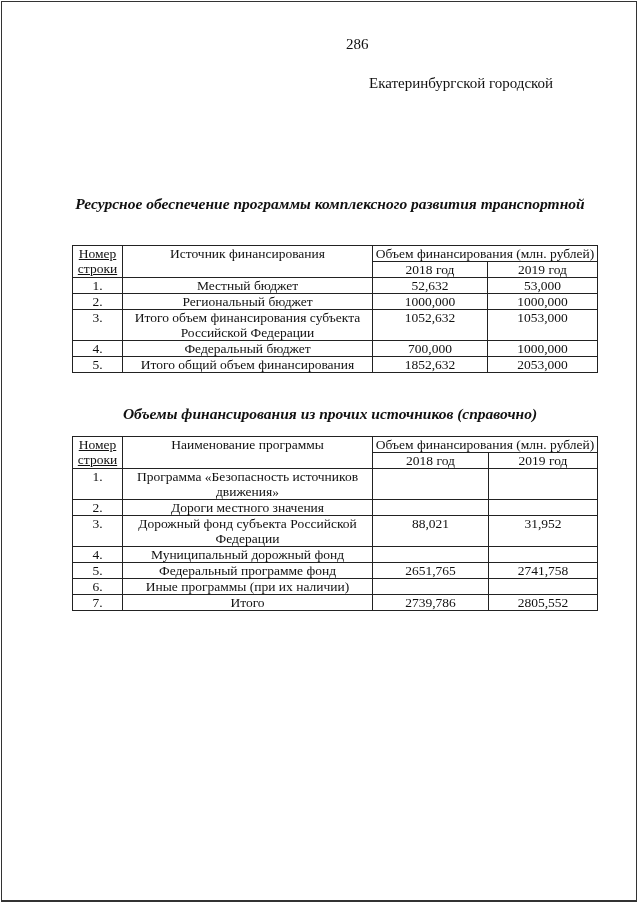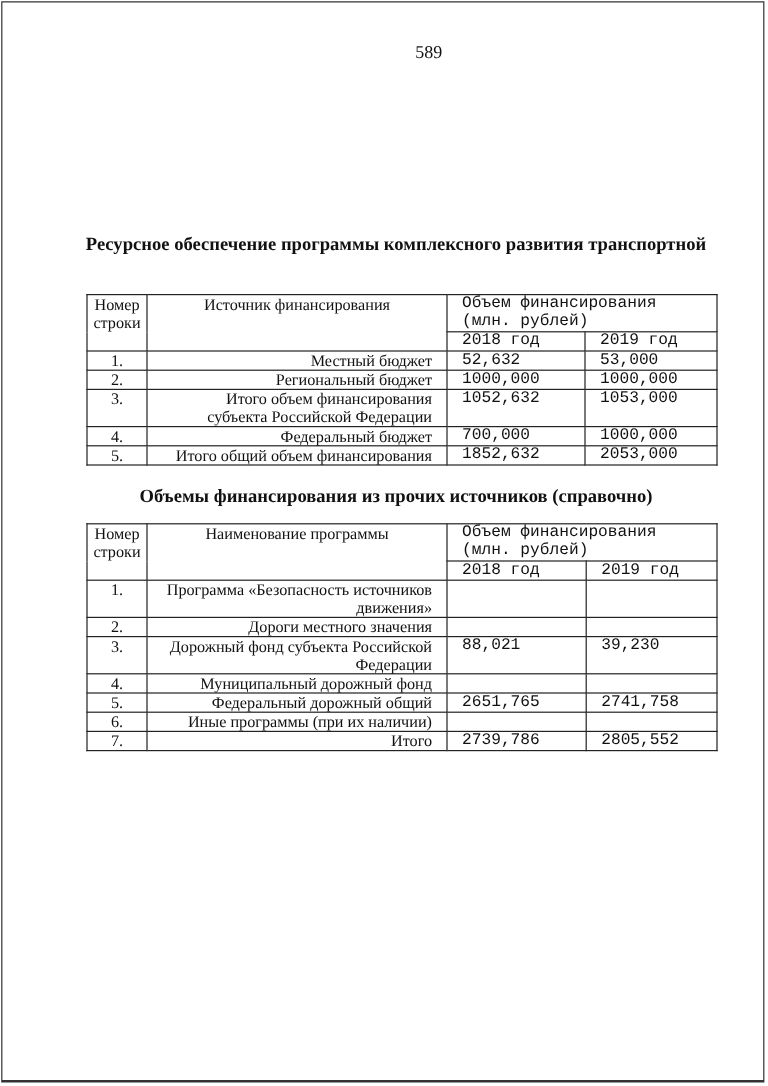--- a/index.html
+++ b/index.html
@@ -4,43 +4,44 @@
 <style>
   html, body { margin: 0; padding: 0; background: #ffffff; }
   body { width: 640px; height: 905px; position: relative; overflow: hidden;
          font-family: "Liberation Serif", serif; color: #111; }
   .frame { position: absolute; left: 1px; top: 1px; width: 636px; height: 901px;
            border: 1px solid #333; box-sizing: border-box; border-bottom-width: 2px; }
   .page-number { position: absolute; left: 346px; top: 36px; font-size: 15px; }
   .appendix { position: absolute; left: 369px; top: 74px; font-size: 15px; line-height: 19px; }
   .appendix div { white-space: nowrap; }
   .title { position: absolute; left: 60px; width: 540px; text-align: center;
-           font-weight: bold; font-size: 15.5px; line-height: 20px; }
+           font-weight: bold; font-size: 15.5px; line-height: 20px; font-style: italic; }
   .title1 { top: 194px; }
   .title2 { top: 404px; text-align: center; }
   table.fin { position: absolute; left: 72px; width: 525px; border-collapse: collapse;
               font-size: 13.5px; table-layout: fixed; }
-  table.fin td, table.fin th { border: 1px solid #222; padding: 0 12px; font-weight: normal;
+  table.fin td, table.fin th { border: 1px solid #222; padding: 0 0; font-weight: normal;
               line-height: 15px; vertical-align: top; }
   .t1 { top: 245px; }
   .t2 { top: 436px; }
   .c-num { width: 42px; text-align: center; }
-  .c-name { width: 242px; text-align: right; }
-  .c-val { text-align: left; font-family: Liberation Mono, monospace; }
+  .c-name { width: 242px; text-align: center; }
+  .c-val { text-align: center; }
   th.c-name { text-align: center; }
-  .num-head { text-align: center; padding: 0 1px !important; }
+  .num-head { text-align: center; padding: 0 1px !important; text-decoration: underline; }
 </style>
 </head>
 <body>
 
 <div class="frame"></div>
 
-<div class="page-number">589</div>
+<div class="page-number">286</div>
 
 <div class="appendix">
+  <div>Екатеринбургской городской</div>
 </div>
 
 <div class="title title1">
   <div>Ресурсное обеспечение программы комплексного развития транспортной</div>
 </div>
 
 <table class="fin t1">
   <colgroup>
     <col style="width:50px">
       <col style="width:250px">
@@ -124,31 +125,31 @@
   <tr>
     <td class="c-num">2.</td>
     <td class="c-name">Дороги местного значения</td>
     <td class="c-val"></td>
     <td class="c-val"></td>
   </tr>
   <tr>
     <td class="c-num">3.</td>
     <td class="c-name">Дорожный фонд субъекта Российской Федерации</td>
     <td class="c-val" style="vertical-align:top">88,021</td>
-    <td class="c-val" style="vertical-align:top">39,230</td>
+    <td class="c-val" style="vertical-align:top">31,952</td>
   </tr>
   <tr>
     <td class="c-num">4.</td>
     <td class="c-name">Муниципальный дорожный фонд</td>
     <td class="c-val"></td>
     <td class="c-val"></td>
   </tr>
   <tr>
     <td class="c-num">5.</td>
-    <td class="c-name">Федеральный дорожный общий</td>
+    <td class="c-name">Федеральный программе фонд</td>
     <td class="c-val">2651,765</td>
     <td class="c-val">2741,758</td>
   </tr>
   <tr>
     <td class="c-num">6.</td>
     <td class="c-name">Иные программы (при их наличии)</td>
     <td class="c-val"></td>
     <td class="c-val"></td>
   </tr>
   <tr>

